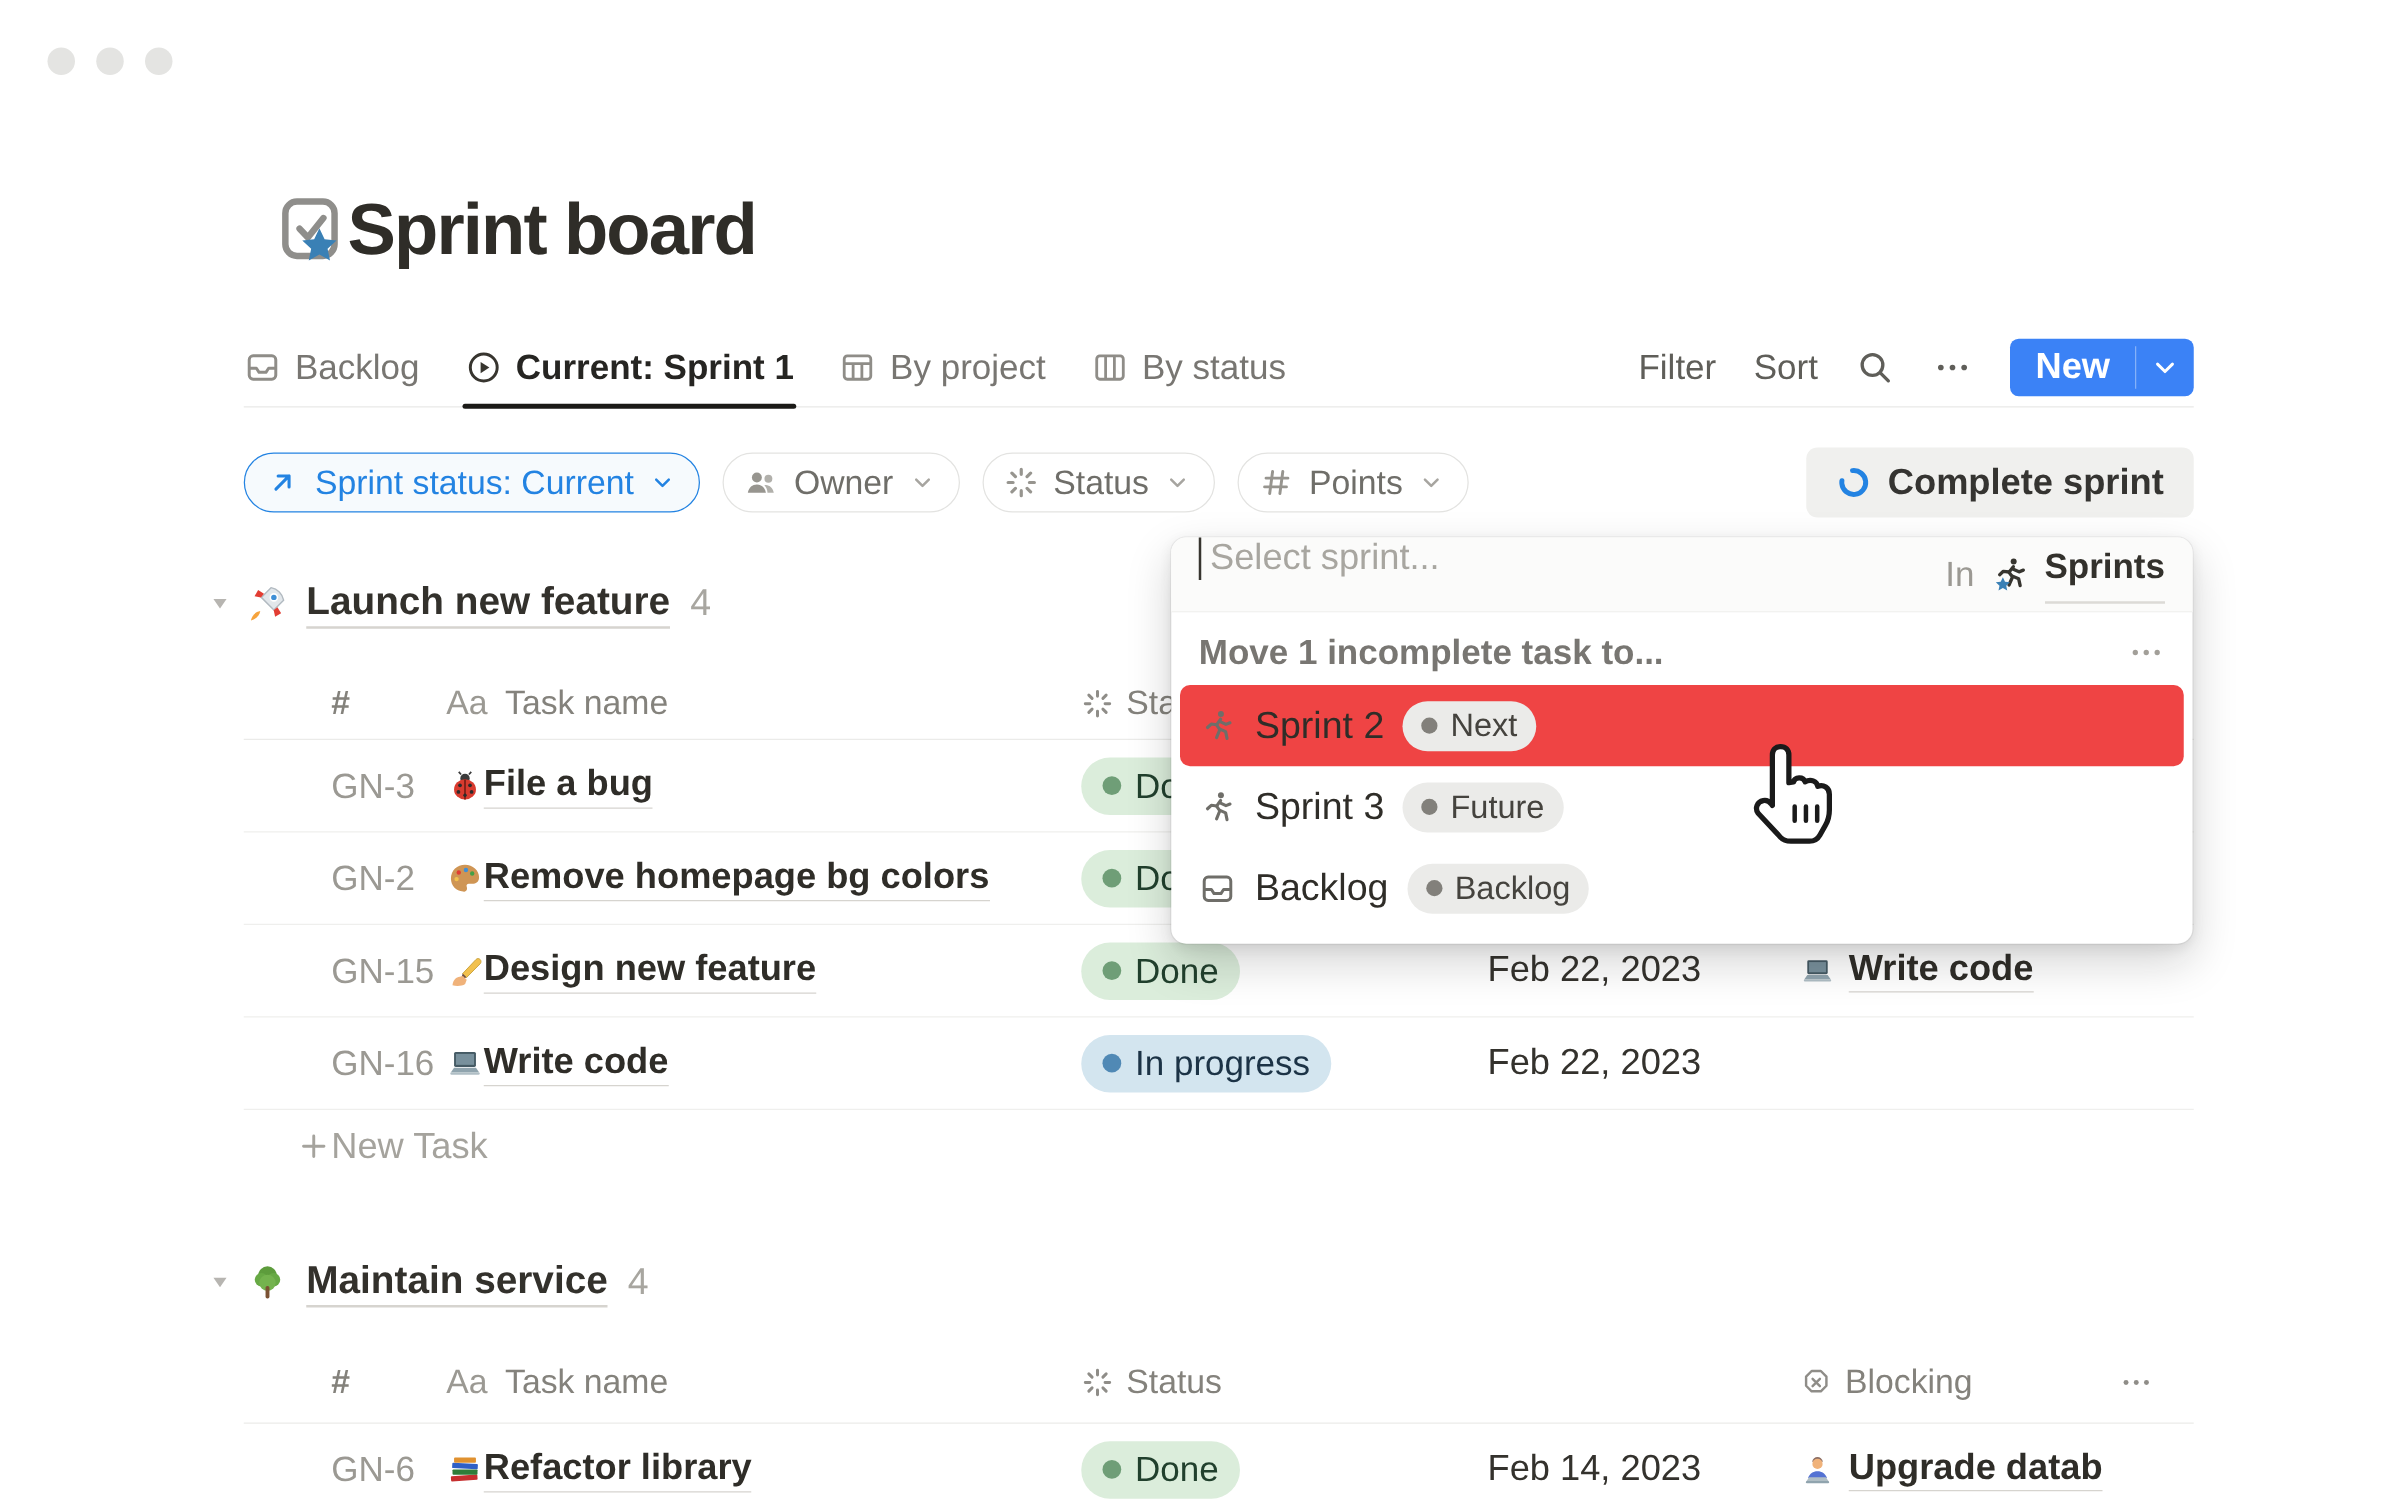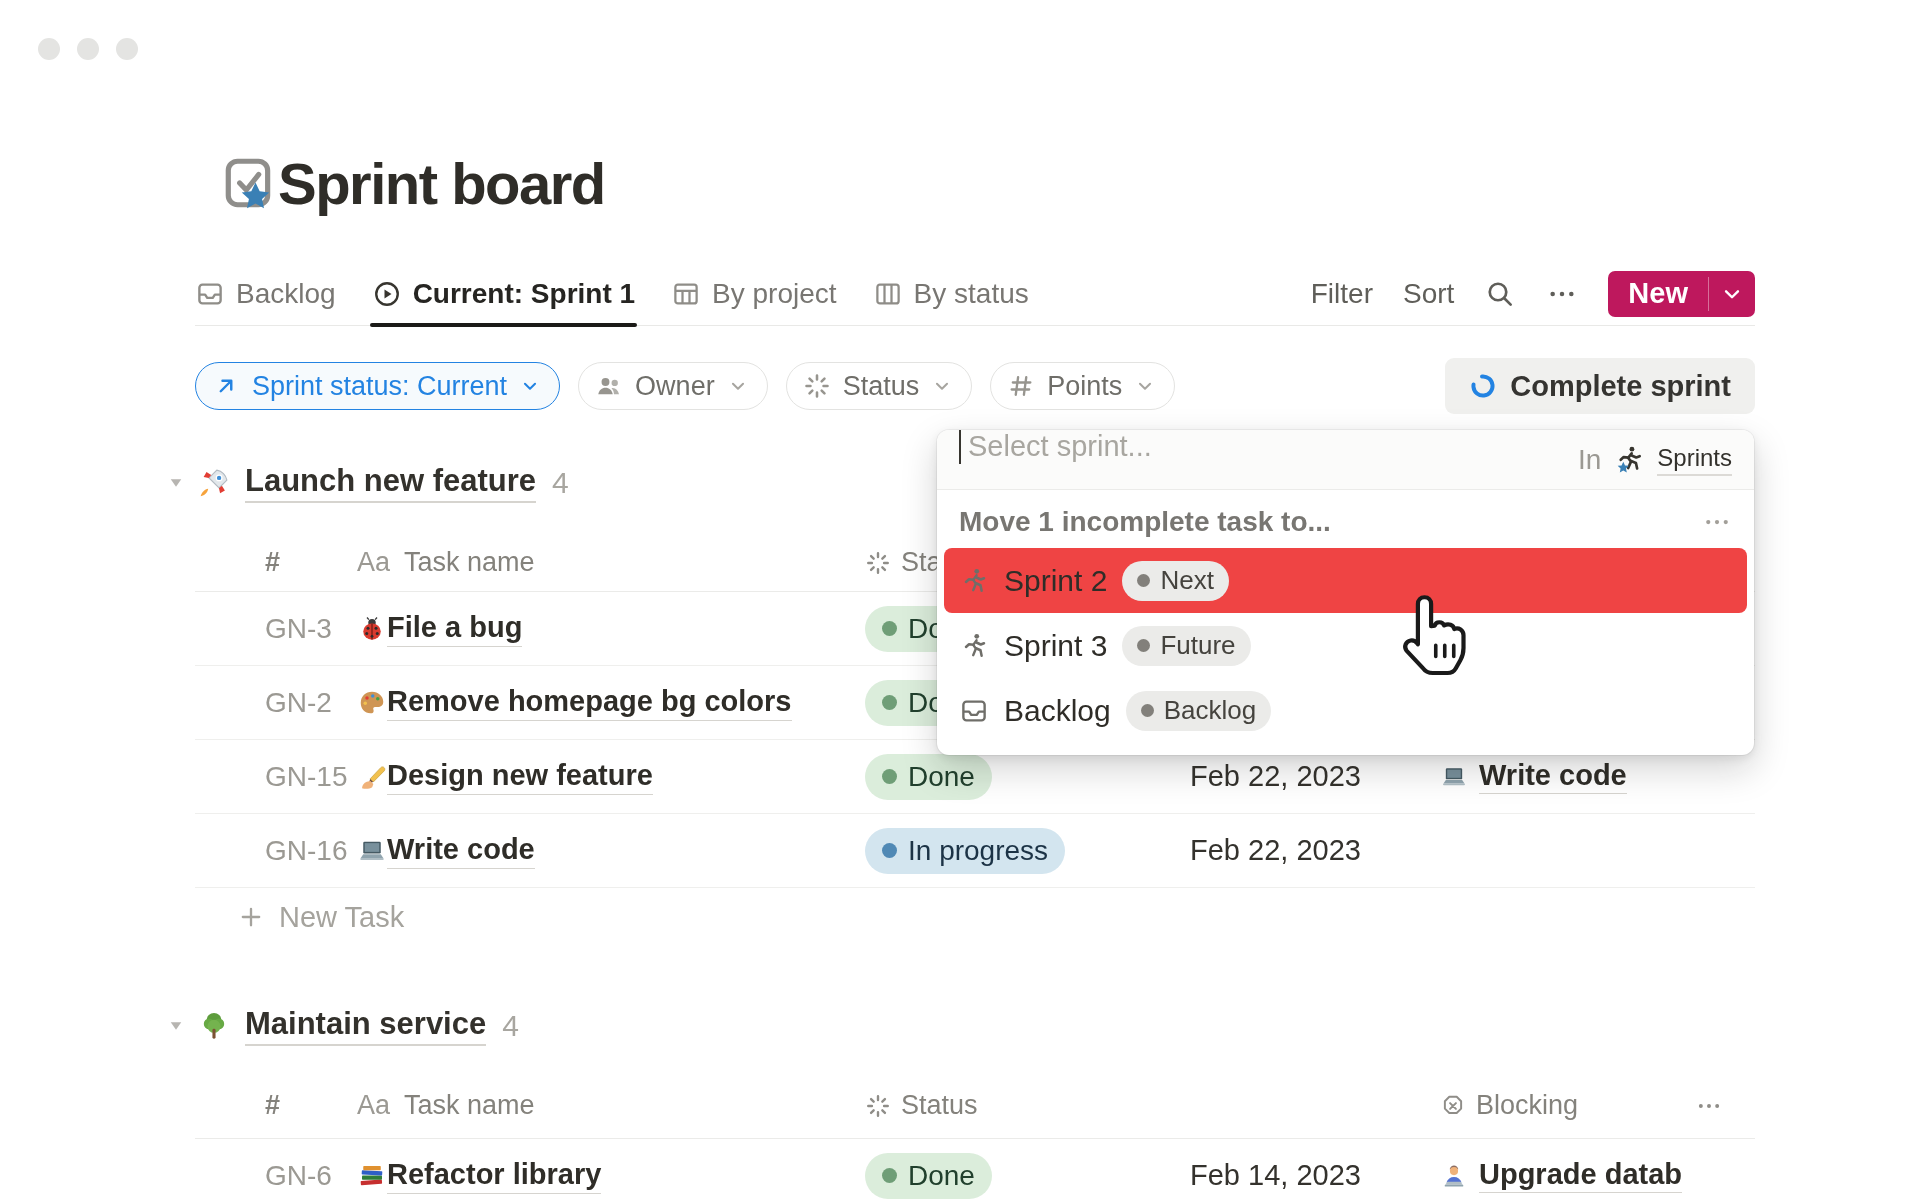--- a/index.html
+++ b/index.html
@@ -22,21 +22,21 @@
   .tabs{display:flex;align-items:center;gap:36px;height:100%}
   .tab{display:flex;align-items:center;gap:11px;height:100%;position:relative;
     color:#787672;font-size:28px;font-weight:500;cursor:pointer}
   .tab .icon{color:#8f8d88}
   .tab.active{color:#262522;font-weight:700}
   .tab.active .icon{color:#37352f}
   .tab.active::after{content:"";position:absolute;left:-2px;right:-2px;bottom:-2px;height:4px;background:#1b1a17;border-radius:2px}
   .toolbar{margin-left:auto;display:flex;align-items:center;gap:30px}
   .tool-text{font-size:28px;color:#5f5e59;font-weight:500;cursor:pointer}
   .tool-icon{color:#5f5e59;cursor:pointer}
-  .btn-new{display:flex;align-items:stretch;background:#be185d;border-radius:7px;overflow:hidden;height:46px;cursor:pointer}
+  .btn-new{display:flex;align-items:stretch;background:#3b82f6;border-radius:7px;overflow:hidden;height:46px;cursor:pointer}
   .btn-new .nlabel{display:flex;align-items:center;padding:0 20px;color:#fff;font-size:29px;font-weight:600}
   .btn-new .nsplit{width:1px;background:rgba(255,255,255,.38);margin:6px 0}
   .btn-new .ncaret{display:flex;align-items:center;padding:0 10px;color:#fff}
 
   
   .chips-row{position:absolute;top:358px;left:195px;width:1560px;display:flex;align-items:center}
   .chips{display:flex;gap:18px;align-items:center}
   .chip{display:flex;align-items:center;gap:12px;height:48px;padding:0 18px 0 16px;border:1.5px solid #e3e3e1;
     border-radius:24px;background:#fff;color:#6f6e69;font-size:27px;font-weight:500;cursor:pointer}
   .chip .icon{color:#97958f}
@@ -78,33 +78,33 @@
   .task-link .txt{font-weight:600;color:#2f2d28;border-bottom:1.5px solid #d6d4cf;padding-bottom:2px;white-space:nowrap}
   .pill{display:flex;align-items:center;gap:11px;height:46px;padding:0 17px;border-radius:23px;font-size:28px;font-weight:500;white-space:nowrap}
   .pill .pdot{width:15px;height:15px;border-radius:50%}
   .pill.done{background:#dbeddb;color:#21402d}
   .pill.done .pdot{background:#6f9e77}
   .pill.progress{background:#d3e5ef;color:#1c3346}
   .pill.progress .pdot{background:#5089b5}
   .due-txt{color:#34322d;font-weight:500;white-space:nowrap}
   .block-link{display:flex;align-items:center;gap:11px;cursor:pointer}
   .block-link .txt{font-weight:600;color:#2f2d28;border-bottom:1.5px solid #d6d4cf;padding-bottom:1px;white-space:nowrap}
-  .new-task{display:flex;align-items:center;gap:14px;height:58px;padding-left:42px;color:#a5a39d;font-size:29px;cursor:pointer}
+  .new-task{display:flex;align-items:center;height:58px;padding-left:42px;color:#a5a39d;font-size:29px;cursor:pointer}
   .new-task .icon{color:#a5a39d}
 
   
   .dropdown{position:absolute;left:937px;top:430px;width:817px;z-index:40;background:#fff;border-radius:12px;
     box-shadow:0 0 0 1px rgba(15,15,15,.05),0 14px 36px rgba(15,15,15,.18),0 3px 10px rgba(15,15,15,.08)}
   .dd-search{display:flex;height:60px;padding:0 22px;background:#fbfbfa;
     border-bottom:1px solid #ebebe9;border-radius:12px 12px 0 0}
   .caret{width:2px;height:34px;background:#37352f;margin-right:7px}
   .dd-placeholder{color:#a8a6a0;font-size:29px;flex:1}
   .dd-in{display:flex;align-items:center;gap:12px}
   .dd-in .inlbl{color:#9b9993;font-size:28px}
-  .dd-in .target{font-size:24px;font-weight:400;color:#33312c;border-bottom:2px solid #dcdad6;padding-bottom:2px;cursor:pointer}
+  .dd-in .target{font-size:28px;font-weight:700;color:#33312c;border-bottom:2px solid #dcdad6;padding-bottom:12px;cursor:pointer}
   .dd-heading{display:flex;align-items:center;justify-content:space-between;padding:16px 22px 8px}
   .dd-heading .htxt{color:#787672;font-size:28px;font-weight:600}
   .dd-heading .icon{color:#a29f99;cursor:pointer}
   .dd-list{padding:2px 0 12px}
   .dd-item{display:flex;align-items:center;gap:15px;height:65px;margin:0 7px;padding:0 15px;border-radius:8px;cursor:pointer}
   .dd-item.hover{background:#ef4444}
   .dd-item .icon{color:#6f6e69}
   .dd-item .ilabel{font-size:30px;font-weight:500;color:#2f2d28}
   .badge{display:flex;align-items:center;gap:10px;height:40px;padding:0 15px;border-radius:20px;background:#ebebe9;
     font-size:26px;color:#45433e;font-weight:500}

